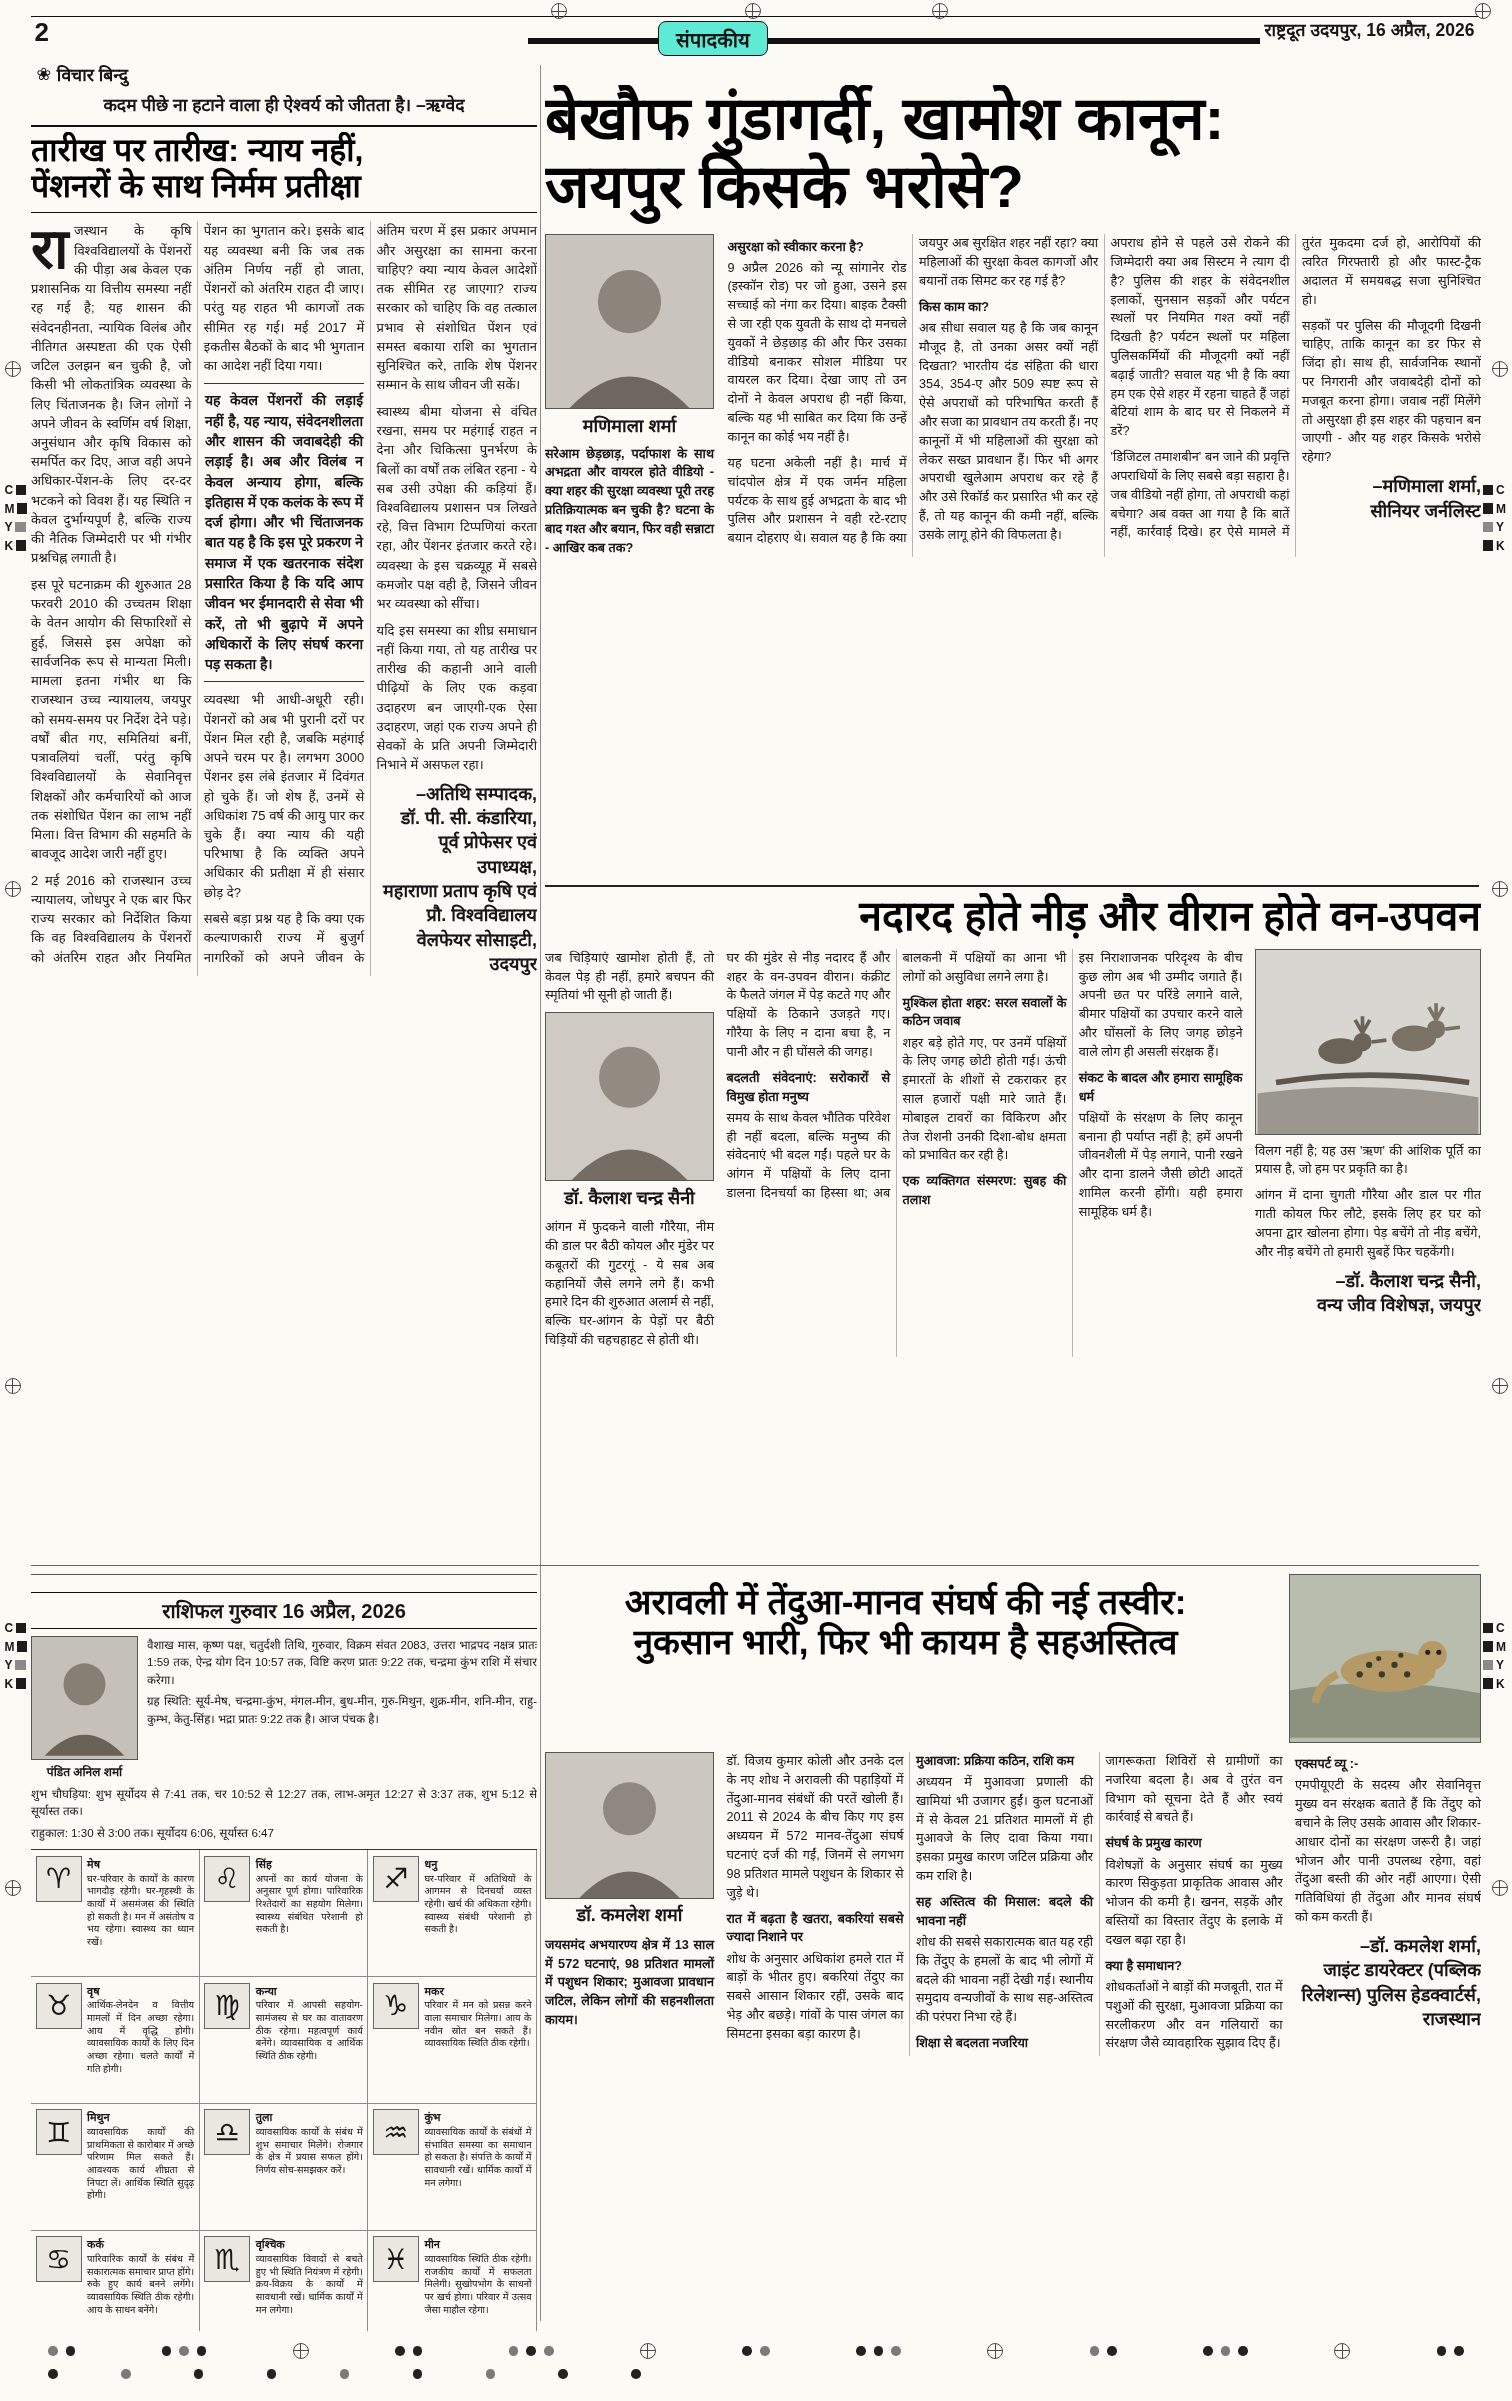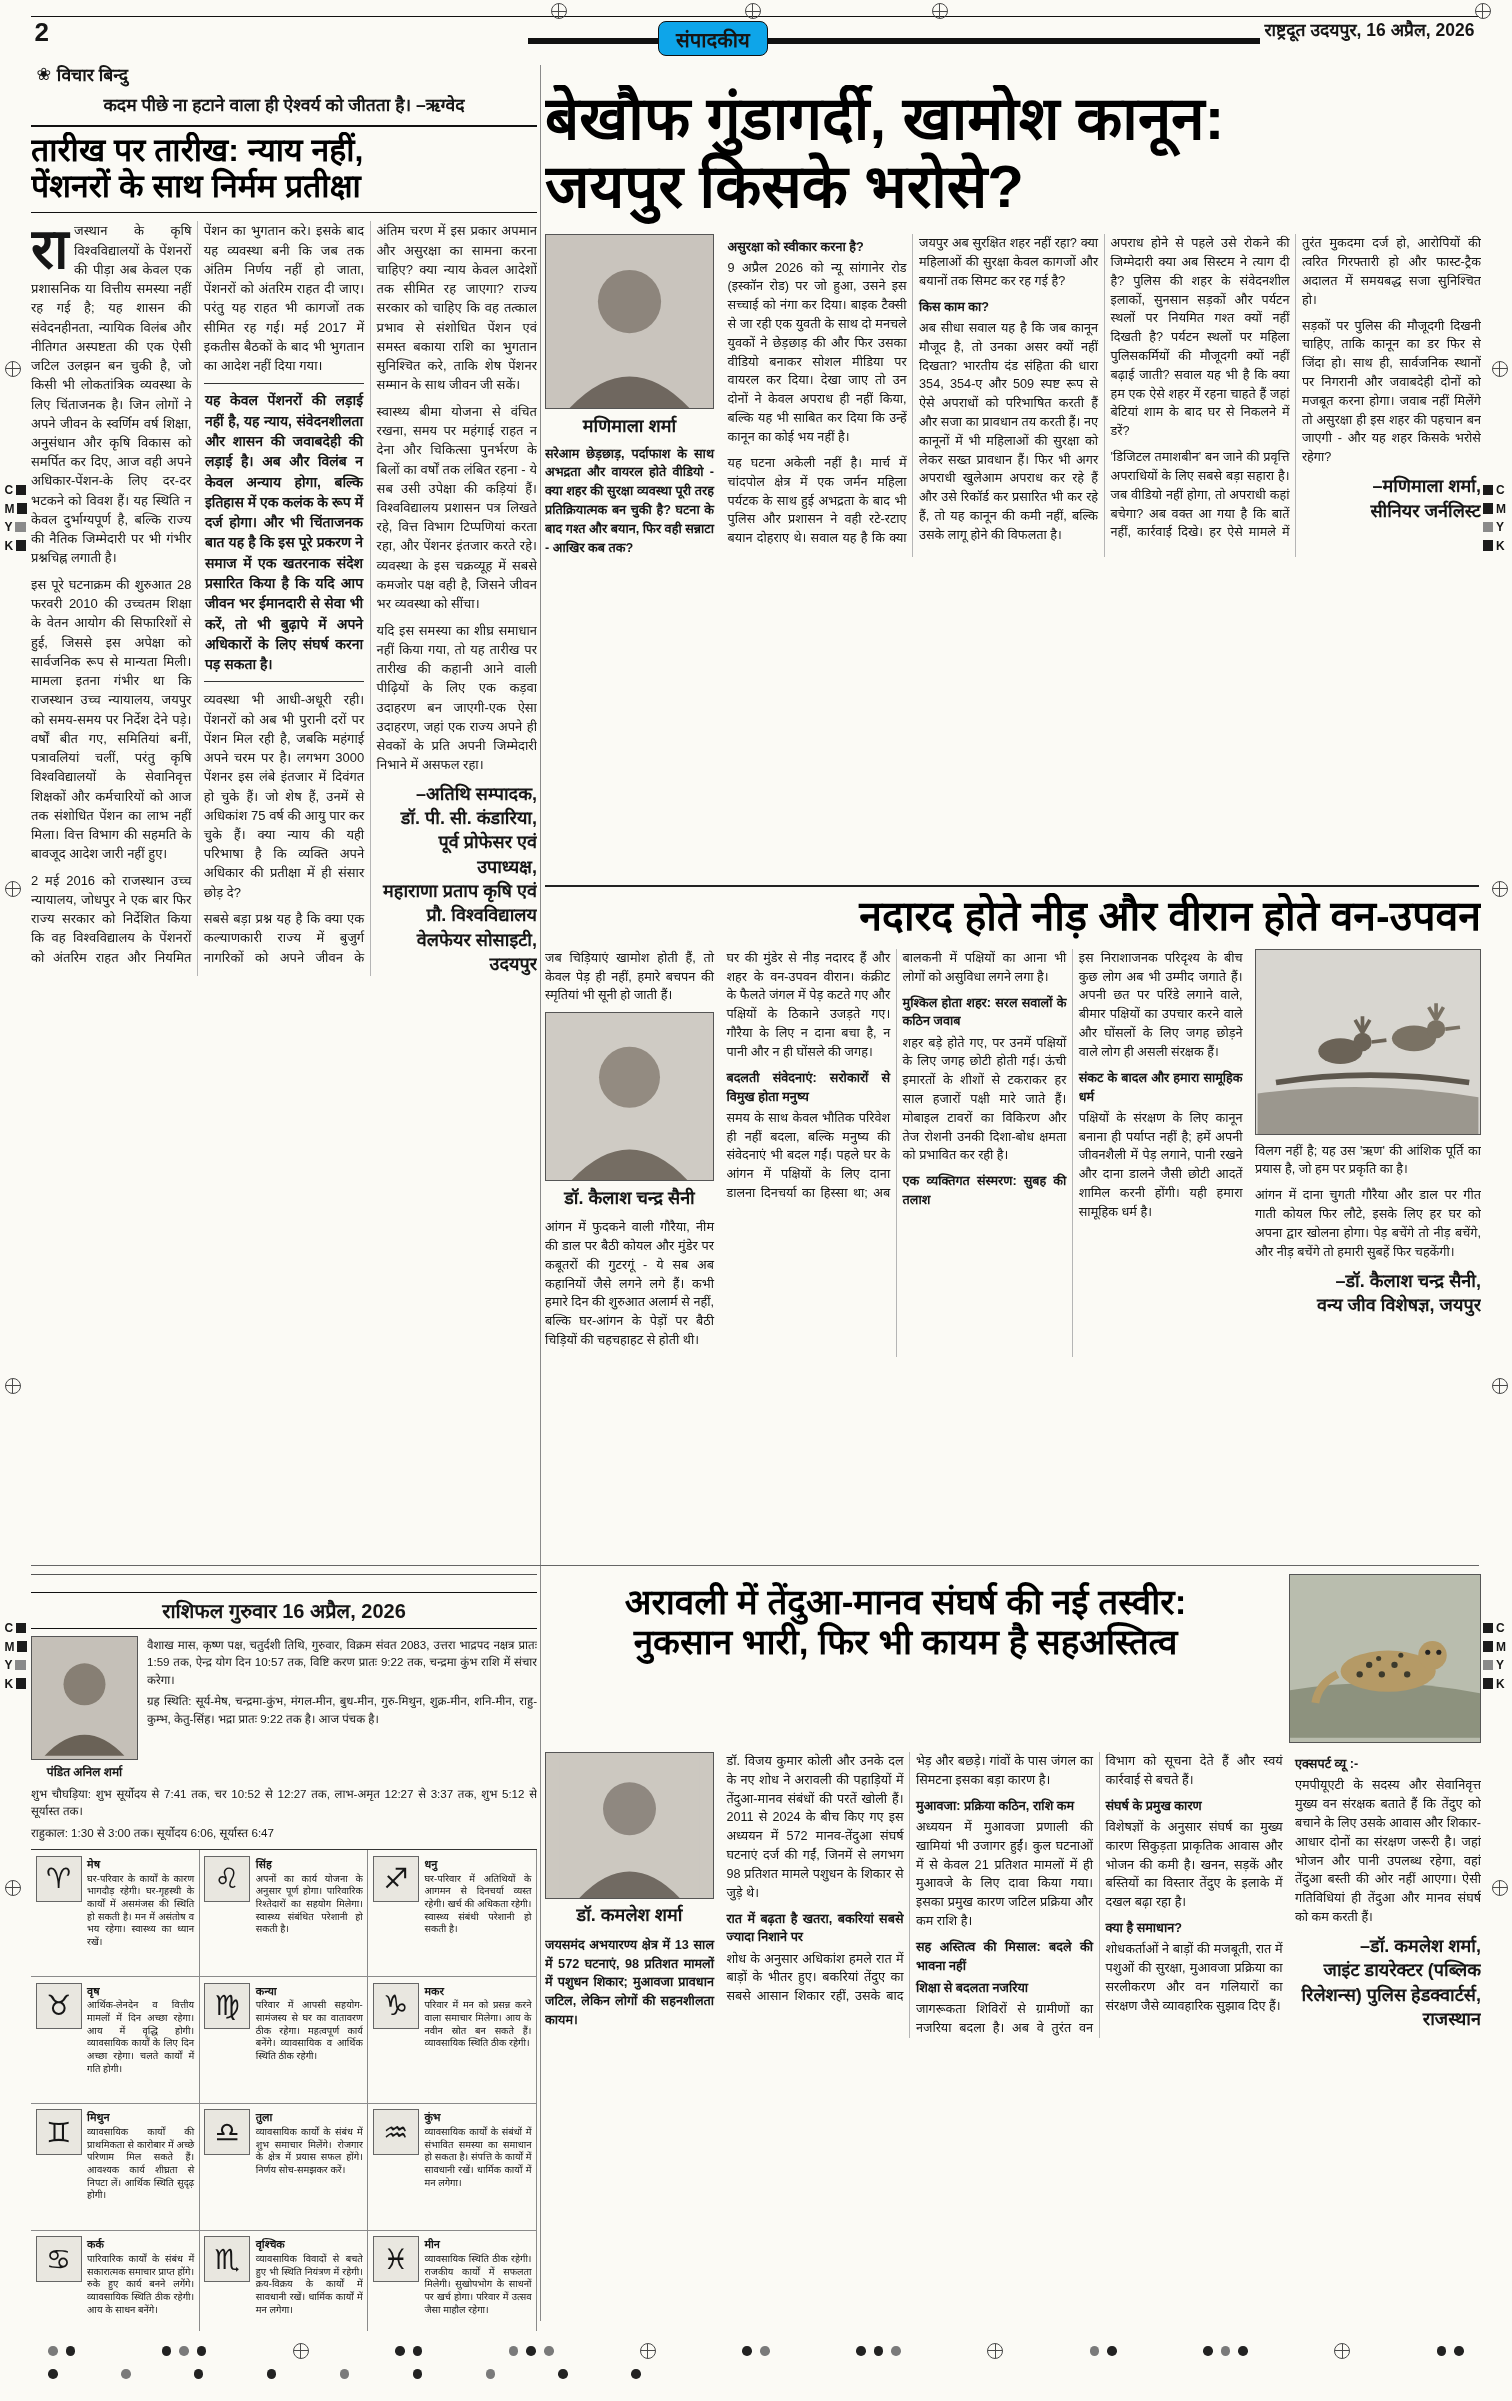--- a/index.html
+++ b/index.html
@@ -6,21 +6,21 @@
   *{margin:0;padding:0;box-sizing:border-box;}
   html,body{background:#8f8f8f;}
   .sheet{position:relative;width:1512px;height:2401px;background:#fbfaf5;color:#161616;
          font-family:"Liberation Sans","DejaVu Sans",sans-serif;overflow:hidden;margin:0 auto;}
   .abs{position:absolute;}
 
   
   .masthead{position:absolute;left:31px;right:33px;top:16px;height:32px;border-top:1.7px solid #111;
             display:flex;align-items:center;}
   .masthead .bar{position:absolute;left:497px;right:0;bottom:4.5px;height:5.1px;background:#111;}
-  .masthead .pill{position:absolute;left:627px;bottom:-8px;background:#0ea5e9;border:1.7px solid #111;
+  .masthead .pill{position:absolute;left:627px;bottom:-8px;background:#5eead4;border:1.7px solid #111;
                   border-radius:8px;padding:2.3px 17px;font-size:20.3px;font-weight:bold;z-index:2;}
   .pagenum{font-size:26px;font-weight:bold;padding-left:3.4px;}
   .edition{margin-left:auto;font-size:17.5px;font-weight:bold;background:#fbfaf5;position:relative;z-index:2;padding:0 4.5px 8px 4.5px;}
 
   
   .vrule{position:absolute;width:0.6px;background:#8a8a8a;}
   .hrule{position:absolute;background:#222;}
 
   
   .vichar{position:absolute;left:31px;top:59px;width:506px;border-bottom:2.8px double #111;padding:3.4px 5.6px 9px 5.6px;}
@@ -398,20 +398,21 @@
         <div class="caption">डॉ. कमलेश शर्मा</div>
         <div class="lead" style="margin-top:6.8px;">जयसमंद अभयारण्य क्षेत्र में 13 साल में 572 घटनाएं, 98 प्रतिशत मामलों में पशुधन शिकार; मुआवजा प्रावधान जटिल, लेकिन लोगों की सहनशीलता कायम।</div>
       </div>
       <div class="a4-cols body-txt">
         <p>डॉ. विजय कुमार कोली और उनके दल के नए शोध ने अरावली की पहाड़ियों में तेंदुआ-मानव संबंधों की परतें खोली हैं। 2011 से 2024 के बीच किए गए इस अध्ययन में 572 मानव-तेंदुआ संघर्ष घटनाएं दर्ज की गईं, जिनमें से लगभग 98 प्रतिशत मामले पशुधन के शिकार से जुड़े थे।</p>
         <span class="subhead">रात में बढ़ता है खतरा, बकरियां सबसे ज्यादा निशाने पर</span>
         <p>शोध के अनुसार अधिकांश हमले रात में बाड़ों के भीतर हुए। बकरियां तेंदुए का सबसे आसान शिकार रहीं, उसके बाद भेड़ और बछड़े। गांवों के पास जंगल का सिमटना इसका बड़ा कारण है।</p>
         <span class="subhead">मुआवजा: प्रक्रिया कठिन, राशि कम</span>
         <p>अध्ययन में मुआवजा प्रणाली की खामियां भी उजागर हुईं। कुल घटनाओं में से केवल 21 प्रतिशत मामलों में ही मुआवजे के लिए दावा किया गया। इसका प्रमुख कारण जटिल प्रक्रिया और कम राशि है।</p>
         <span class="subhead">सह अस्तित्व की मिसाल: बदले की भावना नहीं</span>
+        <p>शोध की सबसे सकारात्मक बात यह रही कि तेंदुए के हमलों के बाद भी लोगों में बदले की भावना नहीं देखी गई। स्थानीय समुदाय वन्यजीवों के साथ सह-अस्तित्व की परंपरा निभा रहे हैं।</p>
         <span class="subhead">शिक्षा से बदलता नजरिया</span>
         <p>जागरूकता शिविरों से ग्रामीणों का नजरिया बदला है। अब वे तुरंत वन विभाग को सूचना देते हैं और स्वयं कार्रवाई से बचते हैं।</p>
         <span class="subhead">संघर्ष के प्रमुख कारण</span>
         <p>विशेषज्ञों के अनुसार संघर्ष का मुख्य कारण सिकुड़ता प्राकृतिक आवास और भोजन की कमी है। खनन, सड़कें और बस्तियों का विस्तार तेंदुए के इलाके में दखल बढ़ा रहा है।</p>
         <span class="subhead">क्या है समाधान?</span>
         <p>शोधकर्ताओं ने बाड़ों की मजबूती, रात में पशुओं की सुरक्षा, मुआवजा प्रक्रिया का सरलीकरण और वन गलियारों का संरक्षण जैसे व्यावहारिक सुझाव दिए हैं।</p>
       </div>
       <div class="a4-colB body-txt">
         <span class="subhead">एक्सपर्ट व्यू :-</span>
         <p>एमपीयूएटी के सदस्य और सेवानिवृत्त मुख्य वन संरक्षक बताते हैं कि तेंदुए को बचाने के लिए उसके आवास और शिकार-आधार दोनों का संरक्षण जरूरी है। जहां भोजन और पानी उपलब्ध रहेगा, वहां तेंदुआ बस्ती की ओर नहीं आएगा। ऐसी गतिविधियां ही तेंदुआ और मानव संघर्ष को कम करती हैं।</p>

